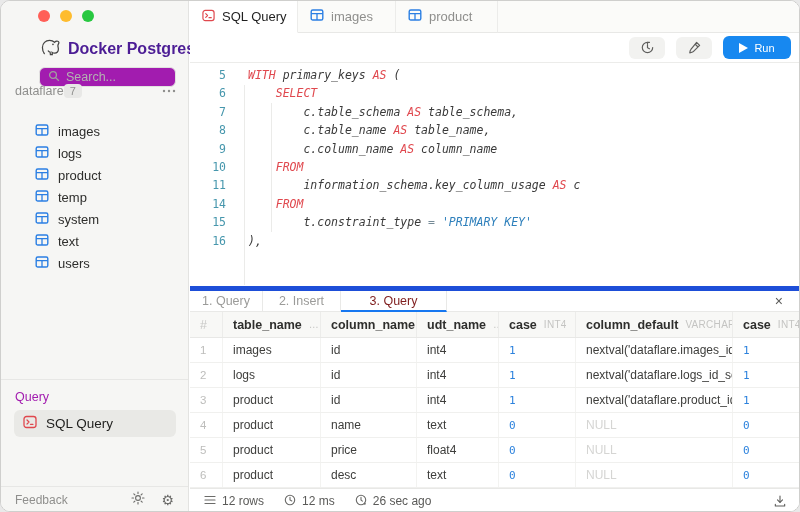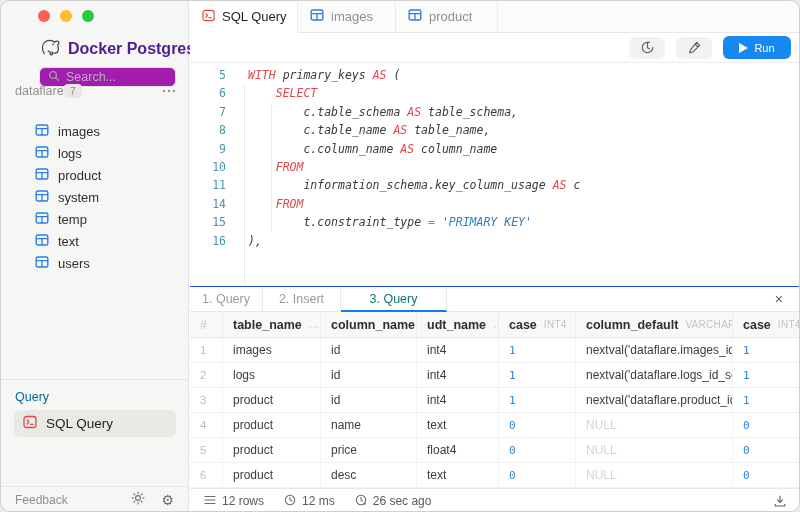--- a/index.html
+++ b/index.html
@@ -17,21 +17,21 @@
   .conn .db-btn { margin-left:auto; display:flex; align-items:center; }
   .search { position:absolute; top:66px; left:38px; width:137px; height:20px; border:1px solid #e1e1df; background:#a21caf; border-radius:6px; display:flex; align-items:center; gap:6px; padding:0 8px; }
   .search-ph { font-size:12.5px; color:#b3b3b1; }
   .group { position:absolute; top:81px; left:14px; right:12px; height:18px; display:flex; align-items:center; }
   .group-name { font-size:12.5px; color:#8f8f8d; }
   .badge { background:#e8e8e6; border-radius:4px; padding:1px 6px; font-size:11px; color:#8f8f8d; }
   .more { margin-left:auto; display:flex; align-items:center; }
   .tables { position:absolute; top:119px; left:8px; right:8px; }
   .titem { height:22px; display:flex; align-items:center; gap:9px; padding-left:26px; font-size:13px; color:#2e2e2c; border-radius:5px; }
   .sdivider { position:absolute; top:378px; left:0; right:0; height:1px; background:#e7e7e5; }
-  .qlabel { position:absolute; top:389px; left:14px; font-size:12.5px; color:#0369a1; }
+  .qlabel { position:absolute; top:389px; left:14px; font-size:12.5px; color:#a21caf; }
   .qitem { position:absolute; top:409px; left:13px; width:162px; height:27px; background:#e9e9e6; border-radius:6px; display:flex; align-items:center; gap:9px; padding-left:9px; font-size:13.5px; color:#1f1f1d; }
   .sfooter { position:absolute; bottom:0; left:0; right:0; height:27px; border-top:1px solid #e7e7e5; display:flex; align-items:center; padding:0 14px; }
   .sfooter .fb { font-size:12px; color:#8f8f8d; }
   .sfooter .ficons { margin-left:auto; display:flex; align-items:center; gap:16px; }
   .gear { font-family:"DejaVu Sans", sans-serif; font-size:14px; color:#6b6b69; line-height:1; }
 
   
   .main { position:absolute; left:189px; top:0; width:611px; height:512px; background:#fff; }
   .tabbar { position:absolute; top:0; left:0; right:0; height:32px; display:flex; }
   .tab { height:32px; display:flex; align-items:center; gap:7px; padding:0 12px; font-size:13px; color:#8f8f8d; border-right:1px solid #ececea; border-bottom:1px solid #e8e8e6; background:#fbfbf9; white-space:nowrap; }
@@ -43,23 +43,23 @@
   .tbtn { width:36px; height:22px; background:#f2f2f0; border-radius:6px; display:flex; align-items:center; justify-content:center; }
   .run-btn { width:68px; height:23px; border-radius:6px; display:flex; align-items:center; justify-content:center; gap:6px; color:#fff; font-size:11px; font-weight:500; }
 
   .editor { position:absolute; top:63px; left:0; right:0; height:222px; overflow:hidden; font-family:"DejaVu Sans Mono", monospace; font-size:11.5px; line-height:18.4px; padding-top:2px; }
   .guide { position:absolute; width:1px; background:#ebebe9; }
   .cline { white-space:pre; height:18.4px; }
   .ln { display:inline-block; width:36px; text-align:right; color:#4797ad; }
   .code { margin-left:22px; color:#3a3a3a;font-style:italic; }
   .tok-k { color:#e0484e; } .tok-s { color:#2d7fbb; } .tok-o { color:#758a96; } .tok-p { color:#3a3a3a; }
 
-  .rtabs { position:absolute; top:285px; left:0; right:0; height:26px; display:flex; border-top:1px solid #1d4ed8; background:#fff; }
+  .rtabs { position:absolute; top:285px; left:0; right:0; height:26px; display:flex; border-top:5px solid #1d4ed8; background:#fff; }
   .rtab { height:100%; display:flex; align-items:center; justify-content:center; font-size:12.5px; color:#9b9b99; border-right:1px solid #e9e9e7; border-bottom:1px solid #e9e9e7; }
-  .rtab.active { color:#0f766e; font-weight:500; border-bottom:2px solid #1677f0; }
+  .rtab.active { color:#7f1d1d; font-weight:500; border-bottom:2px solid #1677f0; }
   .rtab-fill { flex:1; border-bottom:1px solid #e9e9e7; display:flex; align-items:center; justify-content:flex-end; padding-right:18px; }
   .rclose { font-size:14px; color:#5a5a58; line-height:1; }
 
   .grid-head { position:absolute; top:311px; left:0; right:0; height:26px; display:flex; background:#f8f8f6; border-bottom:1px solid #e8e8e6; }
   .hcell { display:flex; align-items:center; padding-left:10px; border-right:1px solid #ececea; font-size:12.5px; font-weight:700; color:#2f2f2d; overflow:hidden; white-space:nowrap; }
   .hcell .htype { font-size:10px; font-weight:400; color:#c4c4c2; margin-left:7px; letter-spacing:.3px; }
   .hcell.ghosthead { color:#c8c8c6; font-weight:400; }
   .grid-body { position:absolute; top:337px; left:0; right:0; }
   .grow { display:flex; height:25px; border-bottom:1px solid #f0f0ee; background:#fff; }
   .gcell { display:flex; align-items:center; padding-left:10px; border-right:1px solid #f3f3f1; font-size:12px; color:#3d3d3b; overflow:hidden; white-space:nowrap; }
@@ -146,29 +146,29 @@
               <line x1="7" y1="5.6" x2="7" y2="12" stroke="#2b7fe3" stroke-width="1.3"></line>
             </svg></span>
           <span>product</span>
         </div>
         <div class="titem">
           <span><svg width="14" height="14" viewBox="0 0 14 14">
               <rect x="1.2" y="2" width="11.6" height="10" rx="1.6" fill="none" stroke="#2b7fe3" stroke-width="1.4"></rect>
               <line x1="1.2" y1="5.6" x2="12.8" y2="5.6" stroke="#2b7fe3" stroke-width="1.3"></line>
               <line x1="7" y1="5.6" x2="7" y2="12" stroke="#2b7fe3" stroke-width="1.3"></line>
             </svg></span>
+          <span>temp</span>
+        </div>
+        <div class="titem">
+          <span><svg width="14" height="14" viewBox="0 0 14 14">
+              <rect x="1.2" y="2" width="11.6" height="10" rx="1.6" fill="none" stroke="#2b7fe3" stroke-width="1.4"></rect>
+              <line x1="1.2" y1="5.6" x2="12.8" y2="5.6" stroke="#2b7fe3" stroke-width="1.3"></line>
+              <line x1="7" y1="5.6" x2="7" y2="12" stroke="#2b7fe3" stroke-width="1.3"></line>
+            </svg></span>
           <span>system</span>
-        </div>
-        <div class="titem">
-          <span><svg width="14" height="14" viewBox="0 0 14 14">
-              <rect x="1.2" y="2" width="11.6" height="10" rx="1.6" fill="none" stroke="#2b7fe3" stroke-width="1.4"></rect>
-              <line x1="1.2" y1="5.6" x2="12.8" y2="5.6" stroke="#2b7fe3" stroke-width="1.3"></line>
-              <line x1="7" y1="5.6" x2="7" y2="12" stroke="#2b7fe3" stroke-width="1.3"></line>
-            </svg></span>
-          <span>temp</span>
         </div>
         <div class="titem">
           <span><svg width="14" height="14" viewBox="0 0 14 14">
               <rect x="1.2" y="2" width="11.6" height="10" rx="1.6" fill="none" stroke="#2b7fe3" stroke-width="1.4"></rect>
               <line x1="1.2" y1="5.6" x2="12.8" y2="5.6" stroke="#2b7fe3" stroke-width="1.3"></line>
               <line x1="7" y1="5.6" x2="7" y2="12" stroke="#2b7fe3" stroke-width="1.3"></line>
             </svg></span>
           <span>text</span>
         </div>
         <div class="titem">

